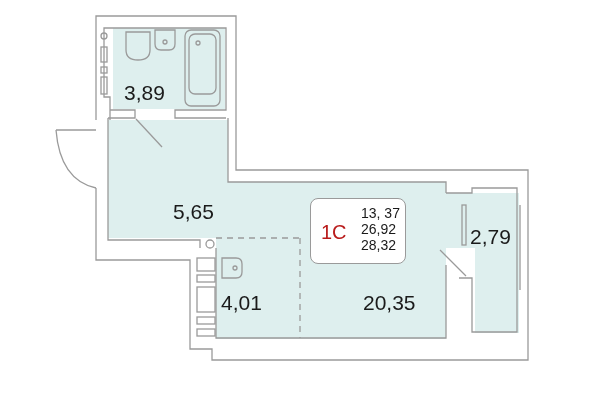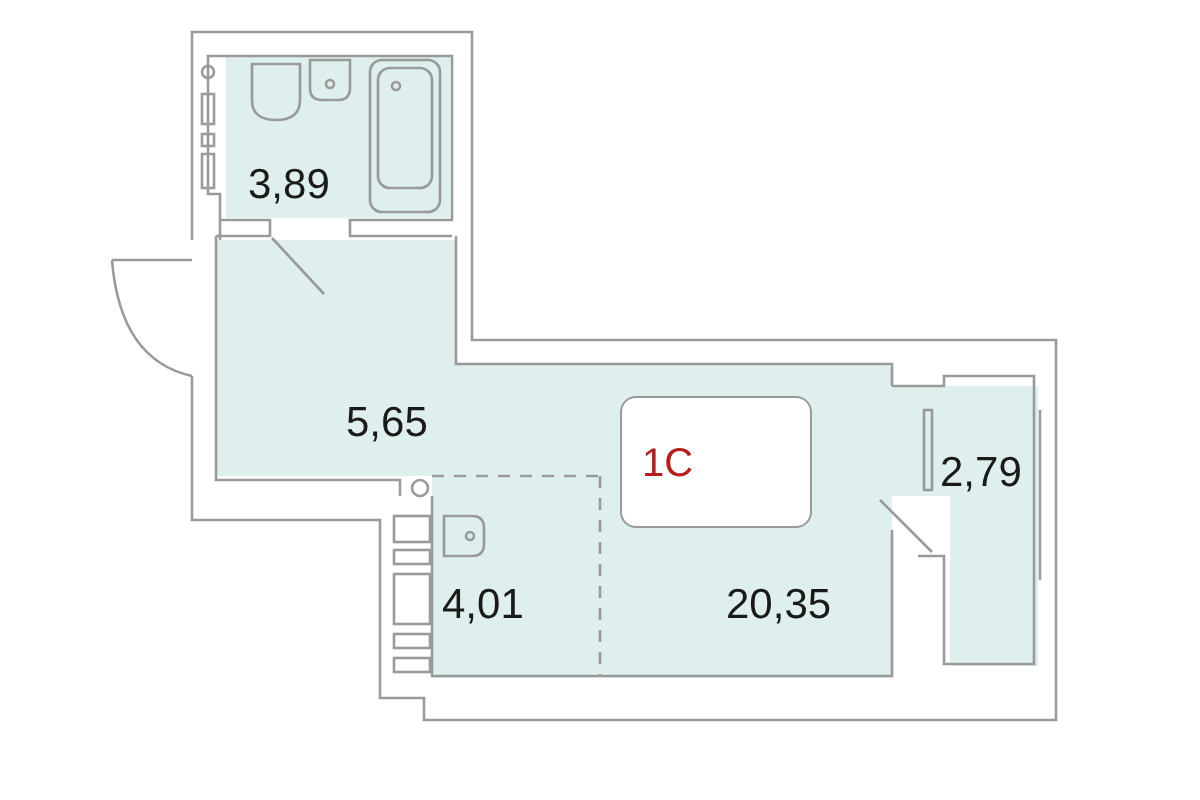--- a/index.html
+++ b/index.html
@@ -78,13 +78,18 @@
 </svg>
 
 <div class="lbl" style="left:124px;top:82px;">3,89</div>
 <div class="lbl" style="left:137px;top:201px;margin-left:36px;">5,65</div>
 <div class="lbl" style="left:221px;top:292px;">4,01</div>
 <div class="lbl" style="left:363px;top:292px;">20,35</div>
 <div class="lbl" style="left:470px;top:226px;">2,79</div>
 
 <div class="card">
   <div class="type">1С</div>
+  <div class="areas">
+    <div>13, 37</div>
+    <div>26,92</div>
+    <div>28,32</div>
+  </div>
 </div>
 
 </body></html>

